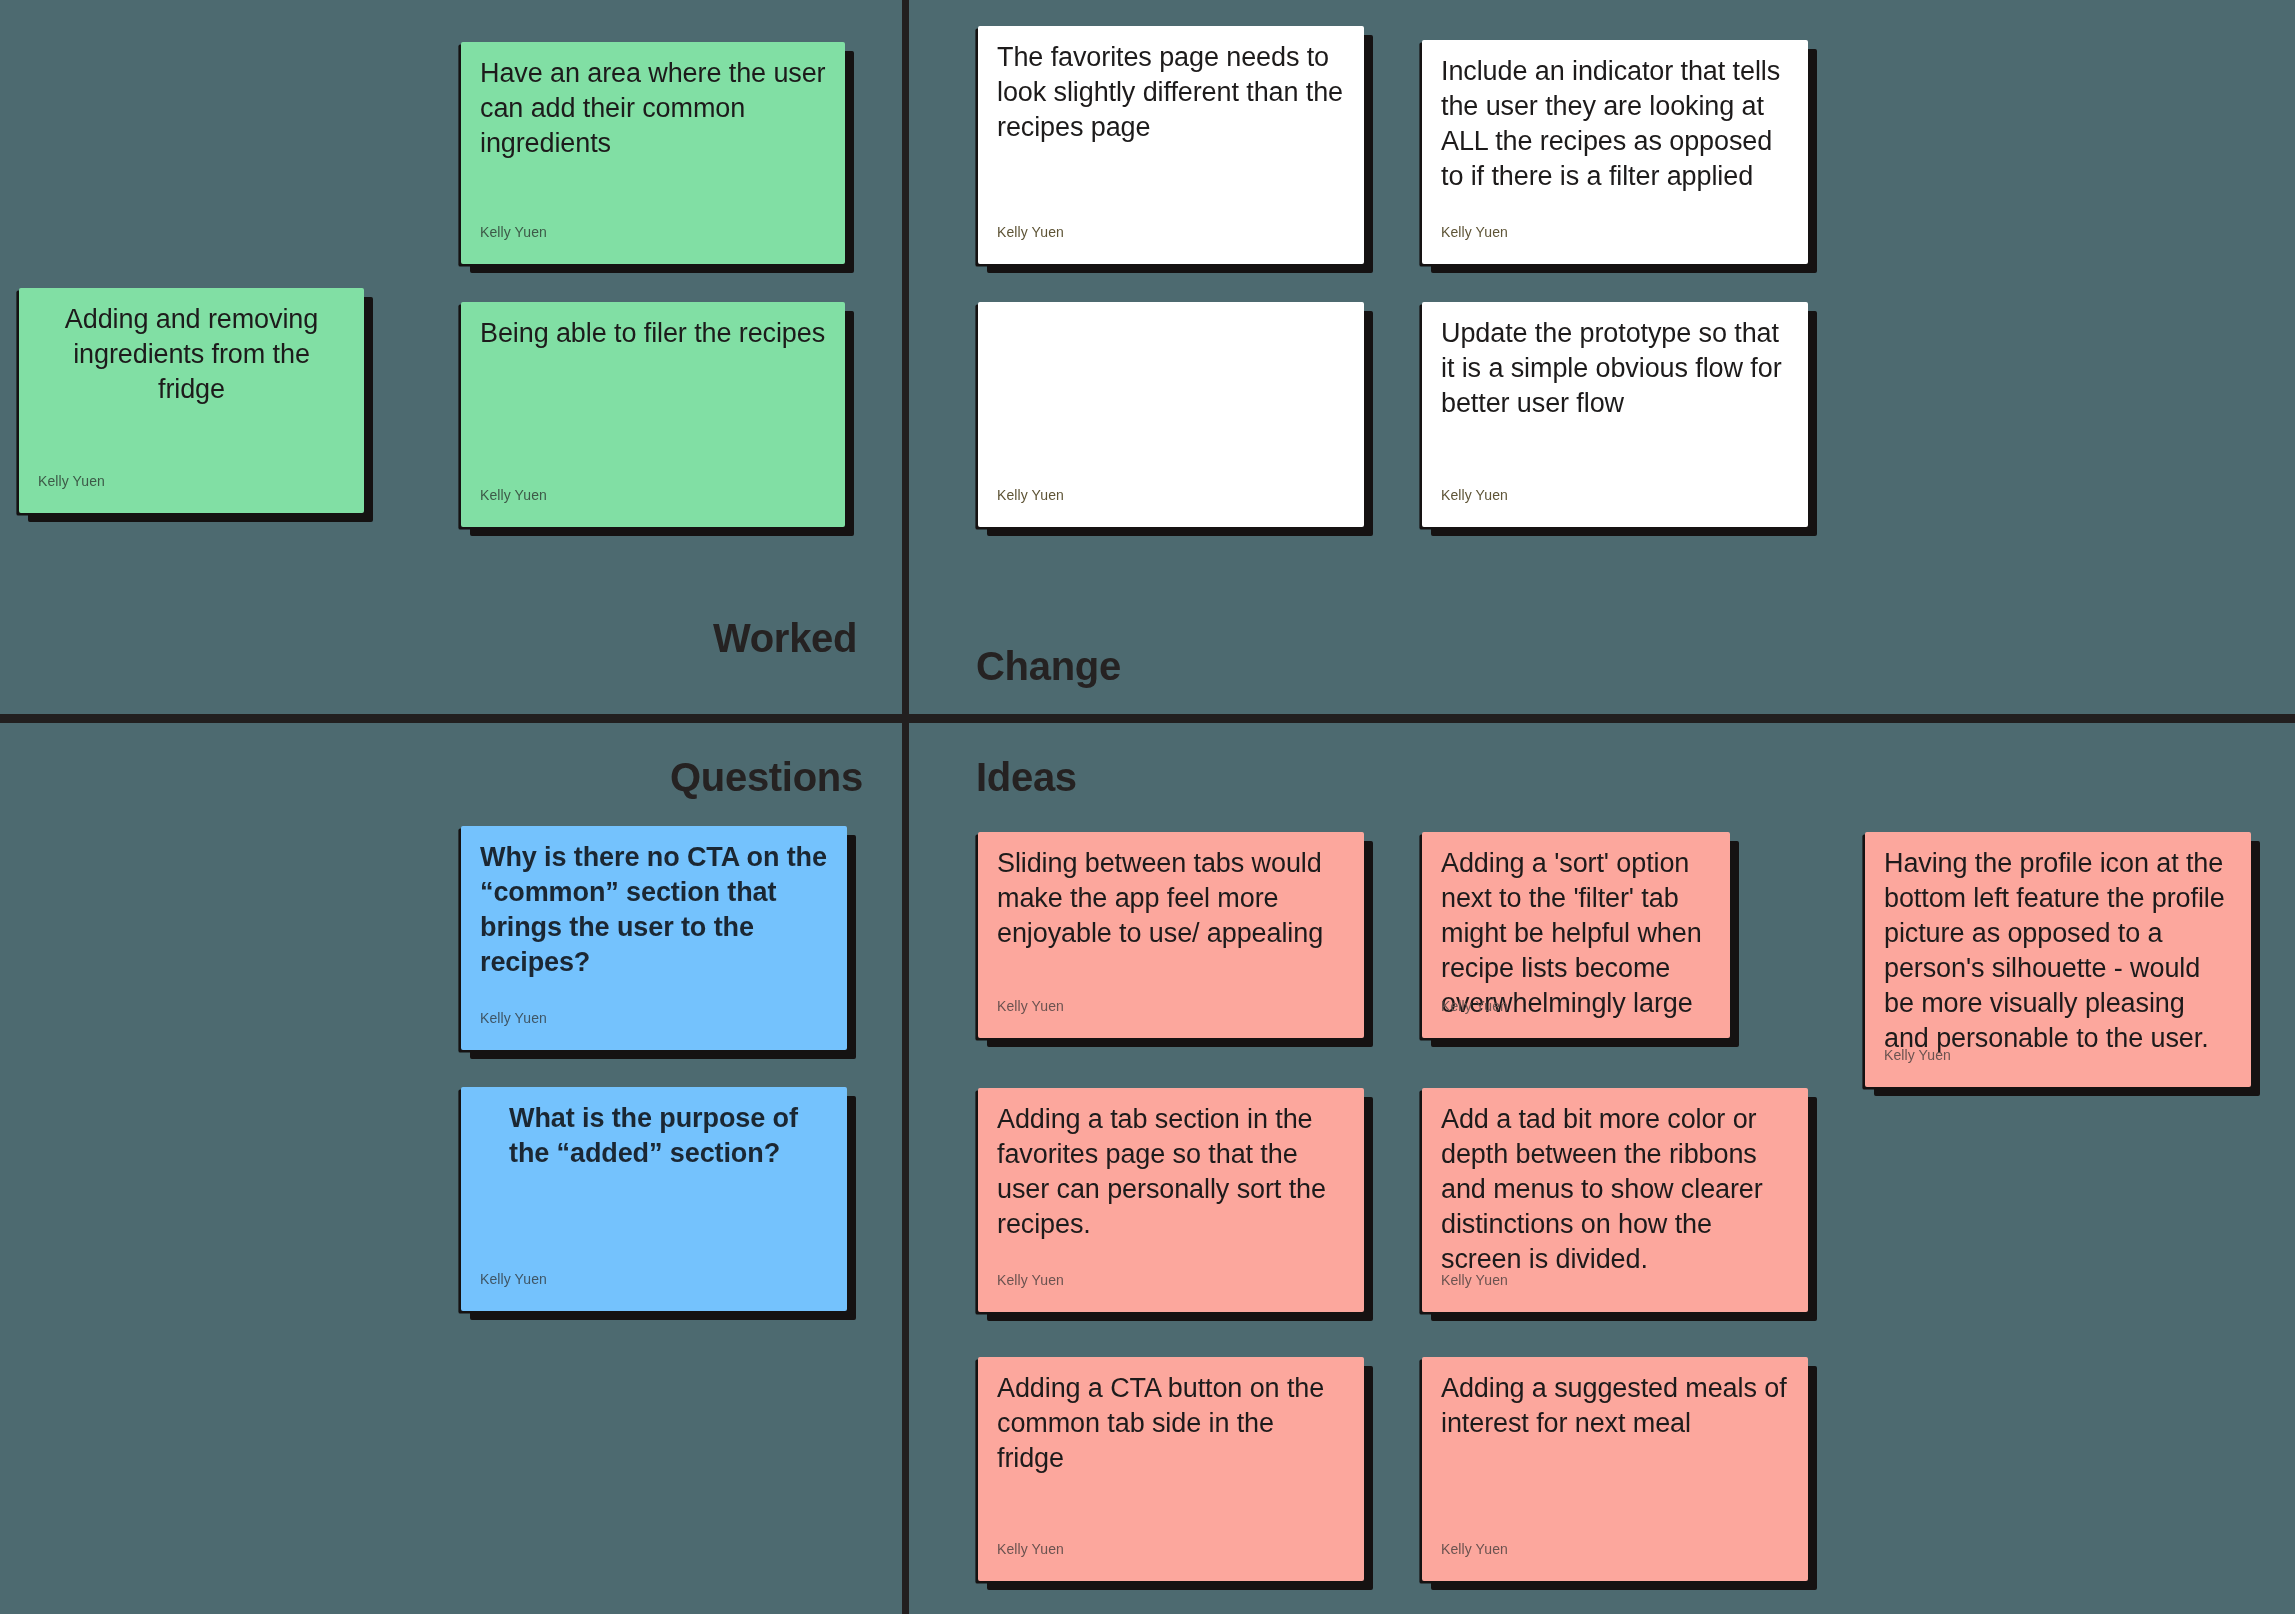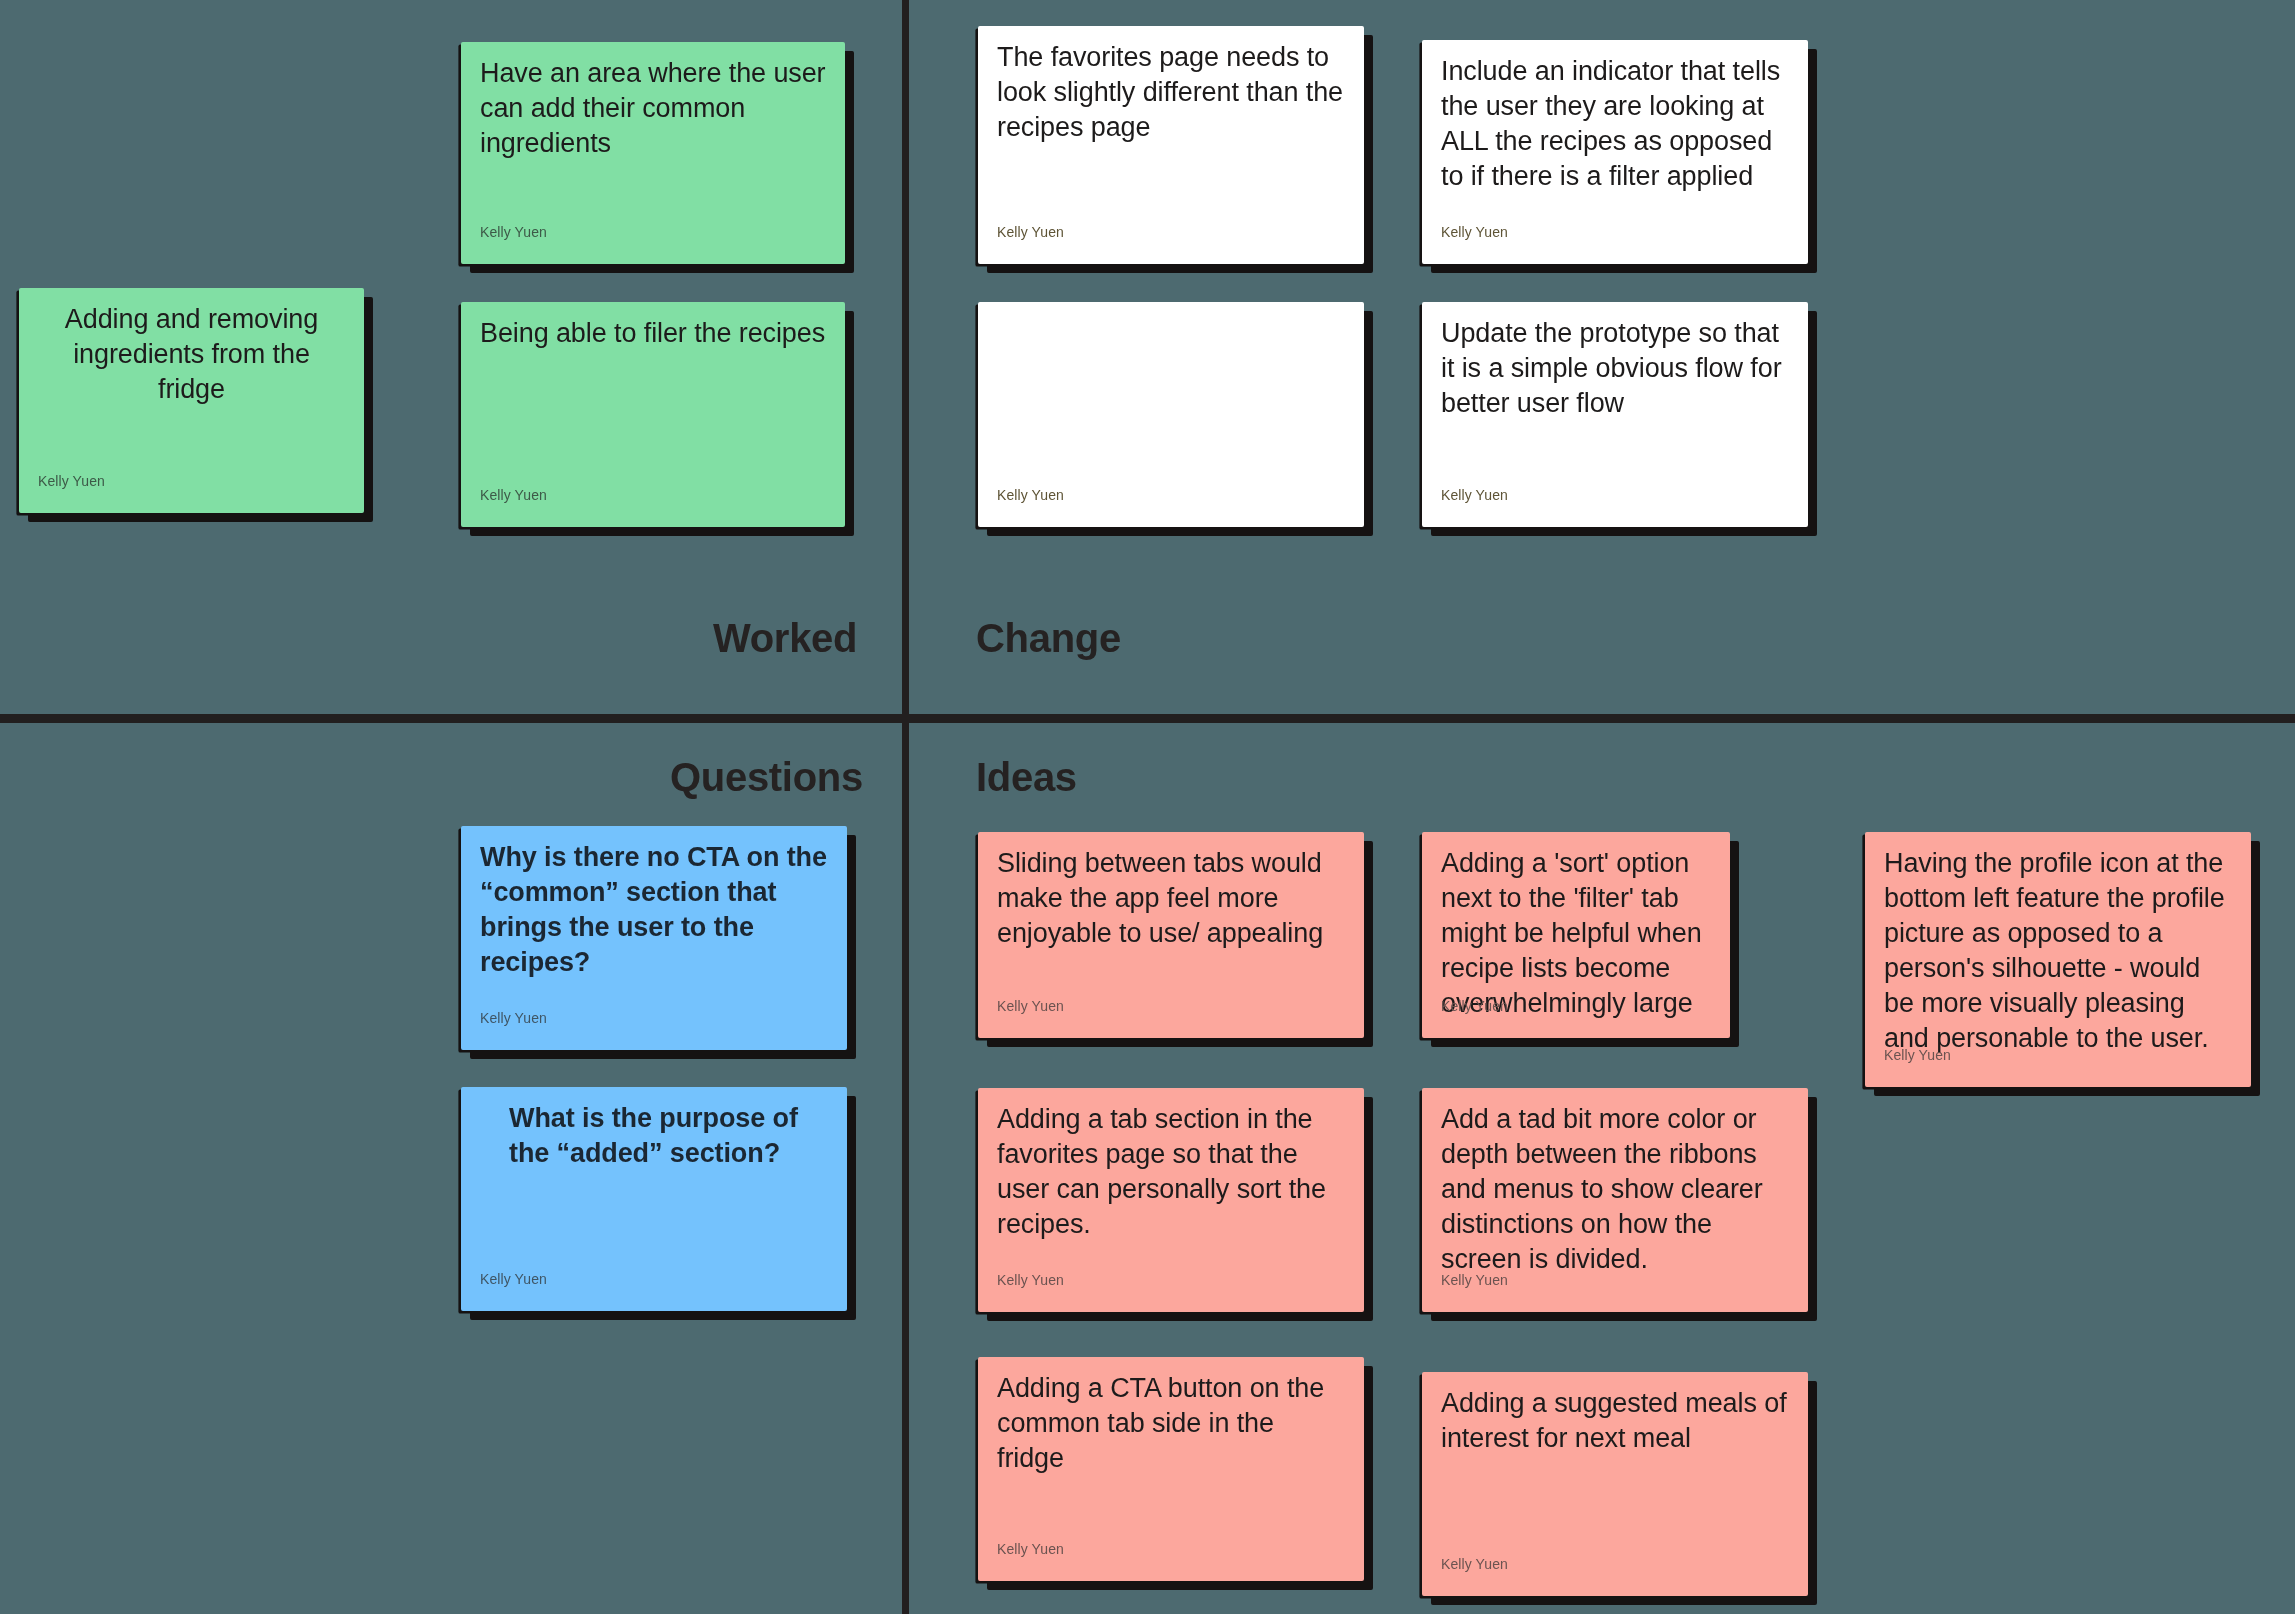--- a/index.html
+++ b/index.html
@@ -41,21 +41,21 @@
   .quad-label {
     position: absolute;
     font-size: 40px;
     font-weight: 700;
     color: #252222;
     letter-spacing: -0.3px;
     white-space: nowrap;
     line-height: 1;
   }
   .quad-worked   { left: 713px; top: 618px;  }
-  .quad-change   { left: 976px; top: 618px;  }
+  .quad-change   { left: 976px; top: 646px;  }
   .quad-questions{ left: 670px; top: 757px; }
   .quad-ideas    { left: 976px; top: 757px; }
 
   
   .card {
     position: absolute;
     box-sizing: border-box;
     padding: 14px 19px 0 19px;
     border-radius: 1.9px;
     box-shadow: 9px 9px 0 0 #151212,
@@ -182,19 +182,19 @@
   <div class="card pink" style="left:1422px; top:1088px; width:386px; height:224px;">
     <p class="card-text">Add a tad bit more color or depth between the ribbons and menus to show clearer distinctions on how the screen is divided.</p>
     <div class="card-author">Kelly Yuen</div>
   </div>
 
   <div class="card pink" style="left:978px; top:1357px; width:386px; height:224px;">
     <p class="card-text">Adding a CTA button on the common tab side in the fridge</p>
     <div class="card-author">Kelly Yuen</div>
   </div>
 
-  <div class="card pink" style="left:1422px; top:1357px; width:386px; height:224px;margin-top:15px;">
+  <div class="card pink" style="left:1422px; top:1357px; width:386px; height:224px;">
     <p class="card-text">Adding a suggested meals of interest for next meal</p>
     <div class="card-author">Kelly Yuen</div>
   </div>
 
 </div>
 
 
 </body></html>

